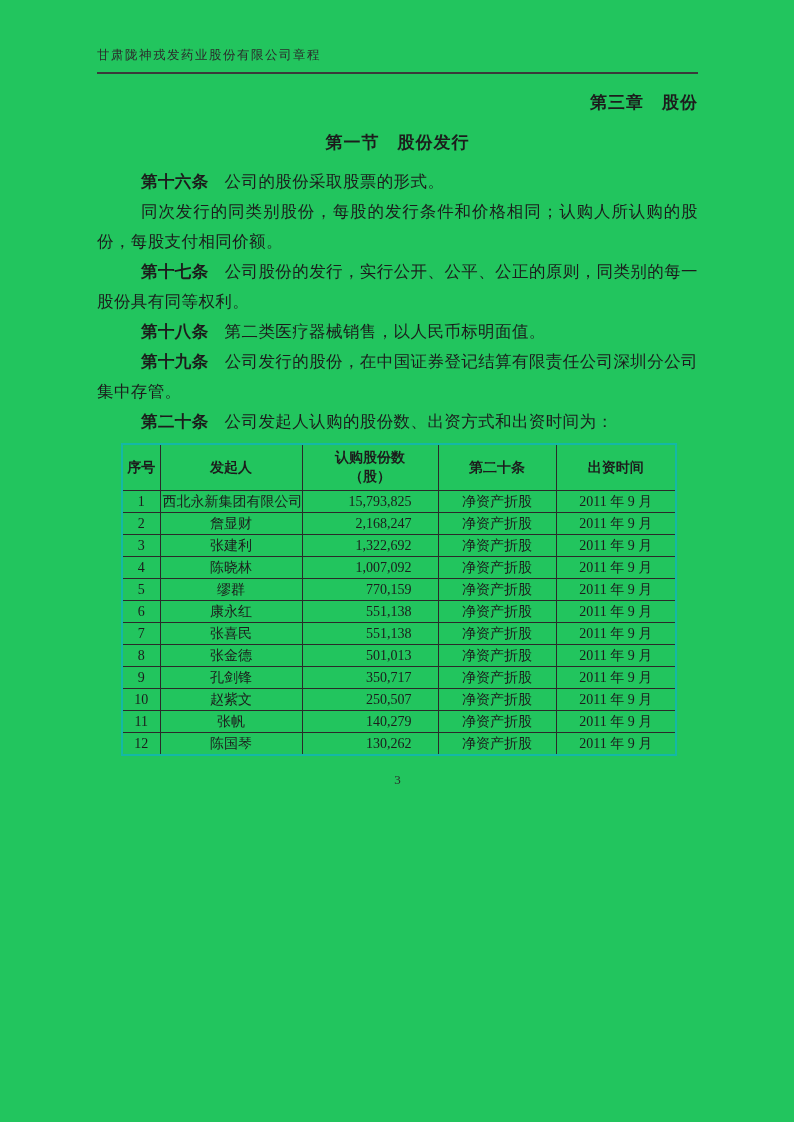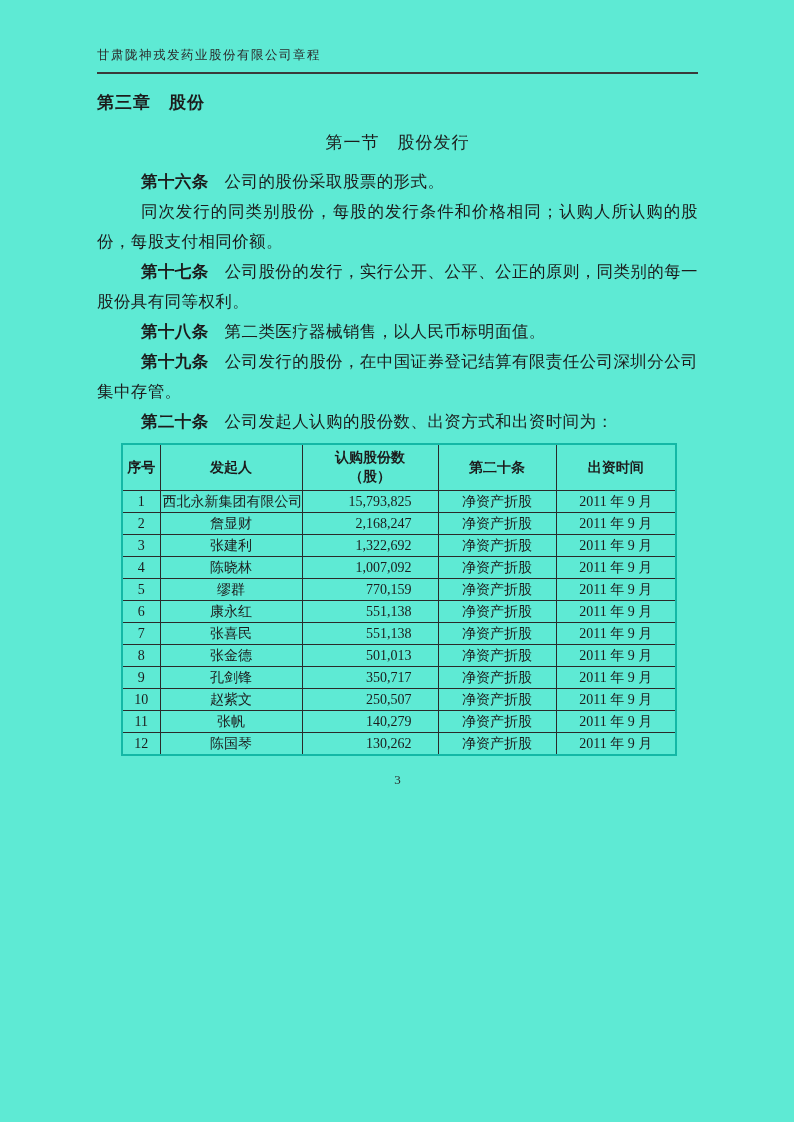--- a/index.html
+++ b/index.html
@@ -2,21 +2,21 @@
 <html><head>
 <meta charset="utf-8">
 <style>
   * { margin: 0; padding: 0; box-sizing: border-box; }
   html, body { background: #888; }
   .page {
     position: relative;
     width: 794px;
     height: 1122px;
     margin: 0 auto;
-    background: #5eead4;
+    background: #22c55e;
     font-family: "Liberation Serif", "DejaVu Serif", serif;
     color: #1c1c1c;
     overflow: hidden;
   }
   .content {
     margin-left: 97px;
     margin-right: 96px; 
   }
   
   .doc-header {
@@ -33,30 +33,30 @@
   .scope {
     margin-top: 25px;
     font-size: 16.5px;
     line-height: 33px;
     letter-spacing: 0.6px;
     text-align: justify;
     text-justify: inter-character;
   }
   .chapter {
     margin-top: 17px;
-    text-align: left;
+    text-align: right;
     font-size: 17px;
     font-weight: bold;
     letter-spacing: 1px;
   }
   .section {
     margin-top: 17px;
     text-align: center;
     font-size: 17px;
-    font-weight: normal;
+    font-weight: bold;
     letter-spacing: 1px;
   }
   .articles { margin-top: 13px; }
   .article {
     font-size: 16.5px;
     line-height: 30px;
     letter-spacing: 0.4px;
     text-align: justify;
     text-justify: inter-character;
     text-indent: 44px;

